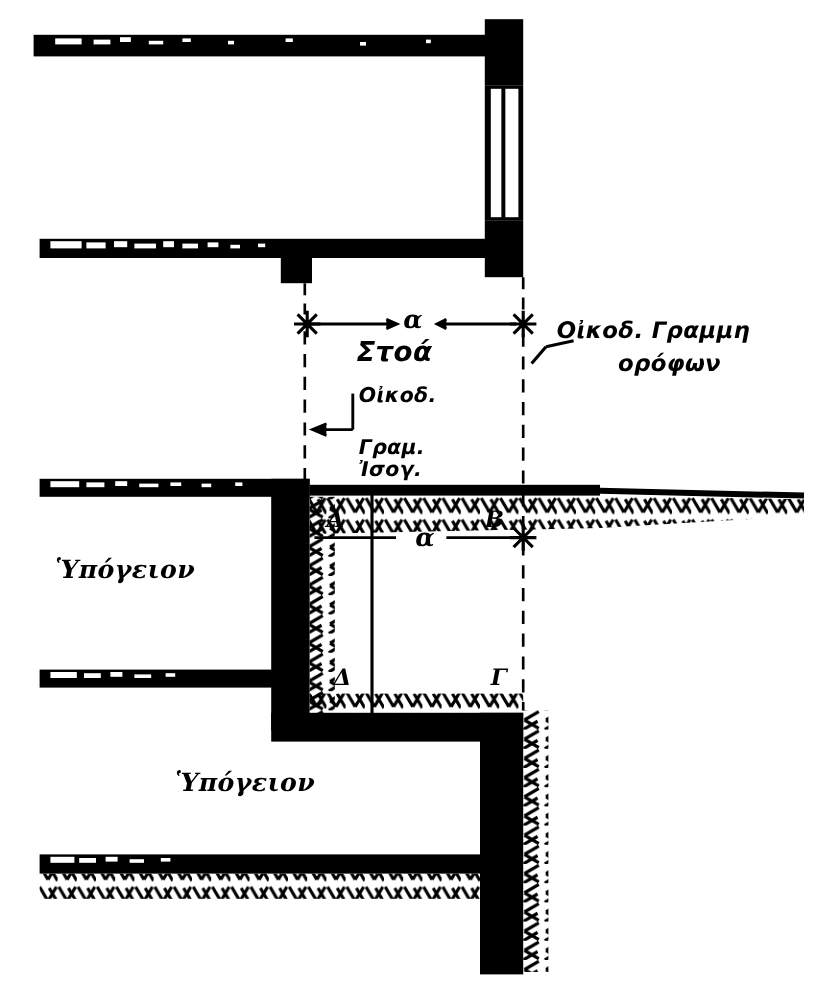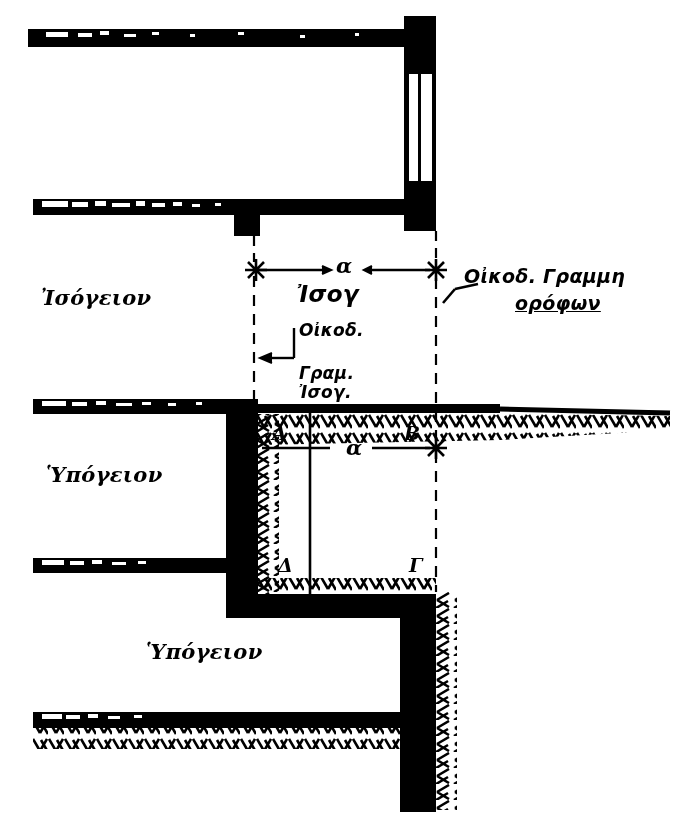--- a/index.html
+++ b/index.html
@@ -244,34 +244,33 @@
       <path d="M443,303 L455,289" stroke-width="2.6"></path>
       <path d="M455,289 L478,284" stroke-width="2.6"></path>
     </g>
 
     <g stroke="#000" fill="none">
       <path d="M300,420 L320,420" stroke-width="0"></path>
     </g>
 
   </svg>
 
-  <div class="lbl lbl-floor" style="left:41px; top:287px;">Ἰσόγειον</div>
 
   <div class="lbl lbl-floor" style="left:46px; top:464px;">Ὑπόγειον</div>
 
   <div class="lbl lbl-floor" style="left:146px; top:641px;">Ὑπόγειον</div>
 
-  <div class="lbl lbl-stoa" style="left:297px; top:282px;">Ἰσογ</div>
+  <div class="lbl lbl-stoa" style="left:297px; top:282px;">Στοά</div>
 
   <div class="lbl lbl-dim" style="left:336px; top:255px;">α</div>
 
   <div class="lbl lbl-dim" style="left:346px; top:437px;">α</div>
 
   <div class="lbl lbl-note" style="left:464px; top:267px;">Οἰκοδ. Γραμμη</div>
-  <div class="lbl lbl-note" style="left:515px; top:294px;text-decoration:underline;">ορόφων</div>
+  <div class="lbl lbl-note" style="left:515px; top:294px;">ορόφων</div>
 
   <div class="lbl lbl-note-sm" style="left:299px; top:322px;">Οἰκοδ.</div>
   <div class="lbl lbl-note-sm" style="left:299px; top:345px;margin-top:20px;">Γραμ.</div>
   <div class="lbl lbl-note-sm" style="left:299px; top:384px;">Ἰσογ.</div>
 
   <div class="lbl lbl-pt" style="left:272px; top:424px;">Α</div>
   <div class="lbl lbl-pt" style="left:404px; top:424px;">Β</div>
   <div class="lbl lbl-pt" style="left:278px; top:556px;">Δ</div>
   <div class="lbl lbl-pt" style="left:409px; top:556px;">Γ</div>
 

